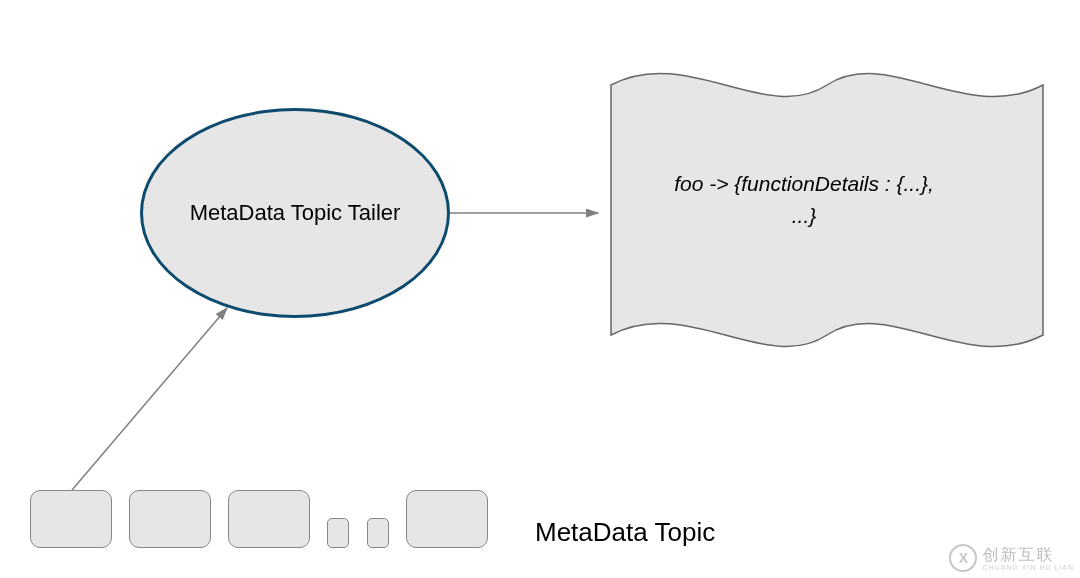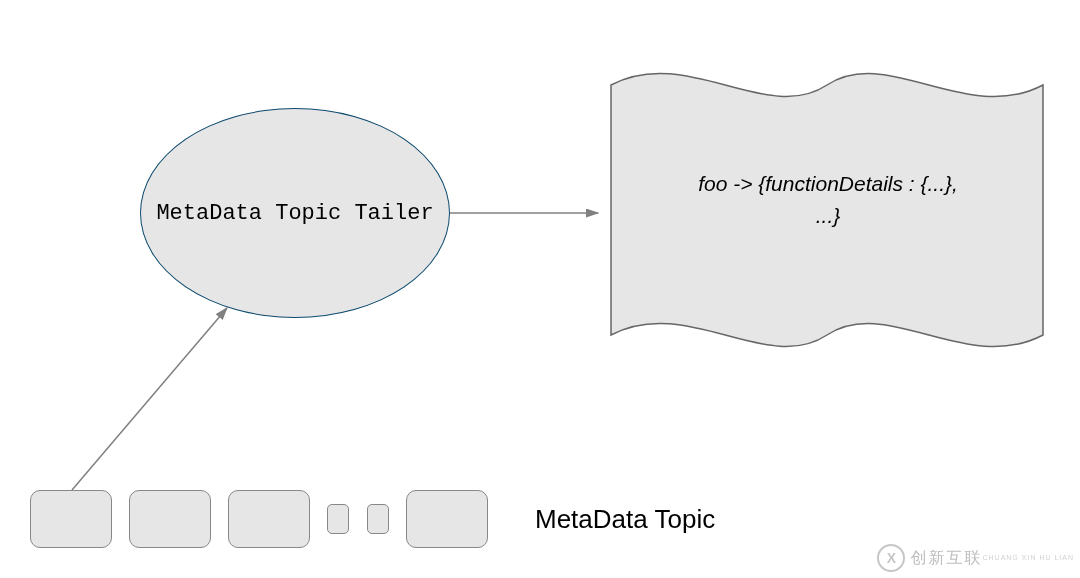--- a/index.html
+++ b/index.html
@@ -11,57 +11,56 @@
       font-family: Arial, Helvetica, sans-serif;
       overflow: hidden;
     }
     .ellipse {
       position: absolute;
       left: 140px;
       top: 108px;
       width: 310px;
       height: 210px;
       background: #e6e6e6;
-      border: 1px solid #0c4a6e;
+      border: 3px solid #0c4a6e;
       border-radius: 50%;
       display: flex;
       align-items: center;
       justify-content: center;
-      font-family: Liberation Mono, monospace;
     }
     .ellipse-label {
       font-size: 22px;
       color: #000000;
       text-align: center;
     }
     .doc-shape {
       position: absolute;
       left: 607px;
       top: 45px;
     }
     .doc-text {
       position: absolute;
-      left: 638px;
+      left: 614px;
       top: 168px;
       width: 380px;
       font-size: 21px;
       font-style: italic;
       color: #000000;
       text-align: center;
       line-height: 1.5;
     }
     .arrow {
       position: absolute;
     }
     .topic-row {
       position: absolute;
       left: 30px;
       top: 490px;
       display: flex;
-      align-items: center;
+      align-items: flex-end;
       gap: 17px;
     }
     .block-lg {
       width: 82px;
       height: 58px;
       background: #e6e6e6;
       border: 1px solid #888888;
       border-radius: 10px;
     }
     .block-sm {
@@ -106,21 +105,21 @@
       font-size: 16px;
       color: #888;
       letter-spacing: 2px;
     }
     .wm-sub {
       font-size: 7px;
       color: #aaa;
       letter-spacing: 1px;
       margin-top: -2px;
     }
-    .wm-col { display:flex; flex-direction:row; align-items:center;}
+    .wm-col { display:flex; flex-direction:column; align-items:flex-start;}
   </style>
 </head>
 <body>
 
 <div class="ellipse">
   <span class="ellipse-label">MetaData Topic Tailer</span>
 </div>
 
 <svg class="doc-shape" width="440" height="330" viewBox="0 0 440 330">
   <path d="M 4 40

